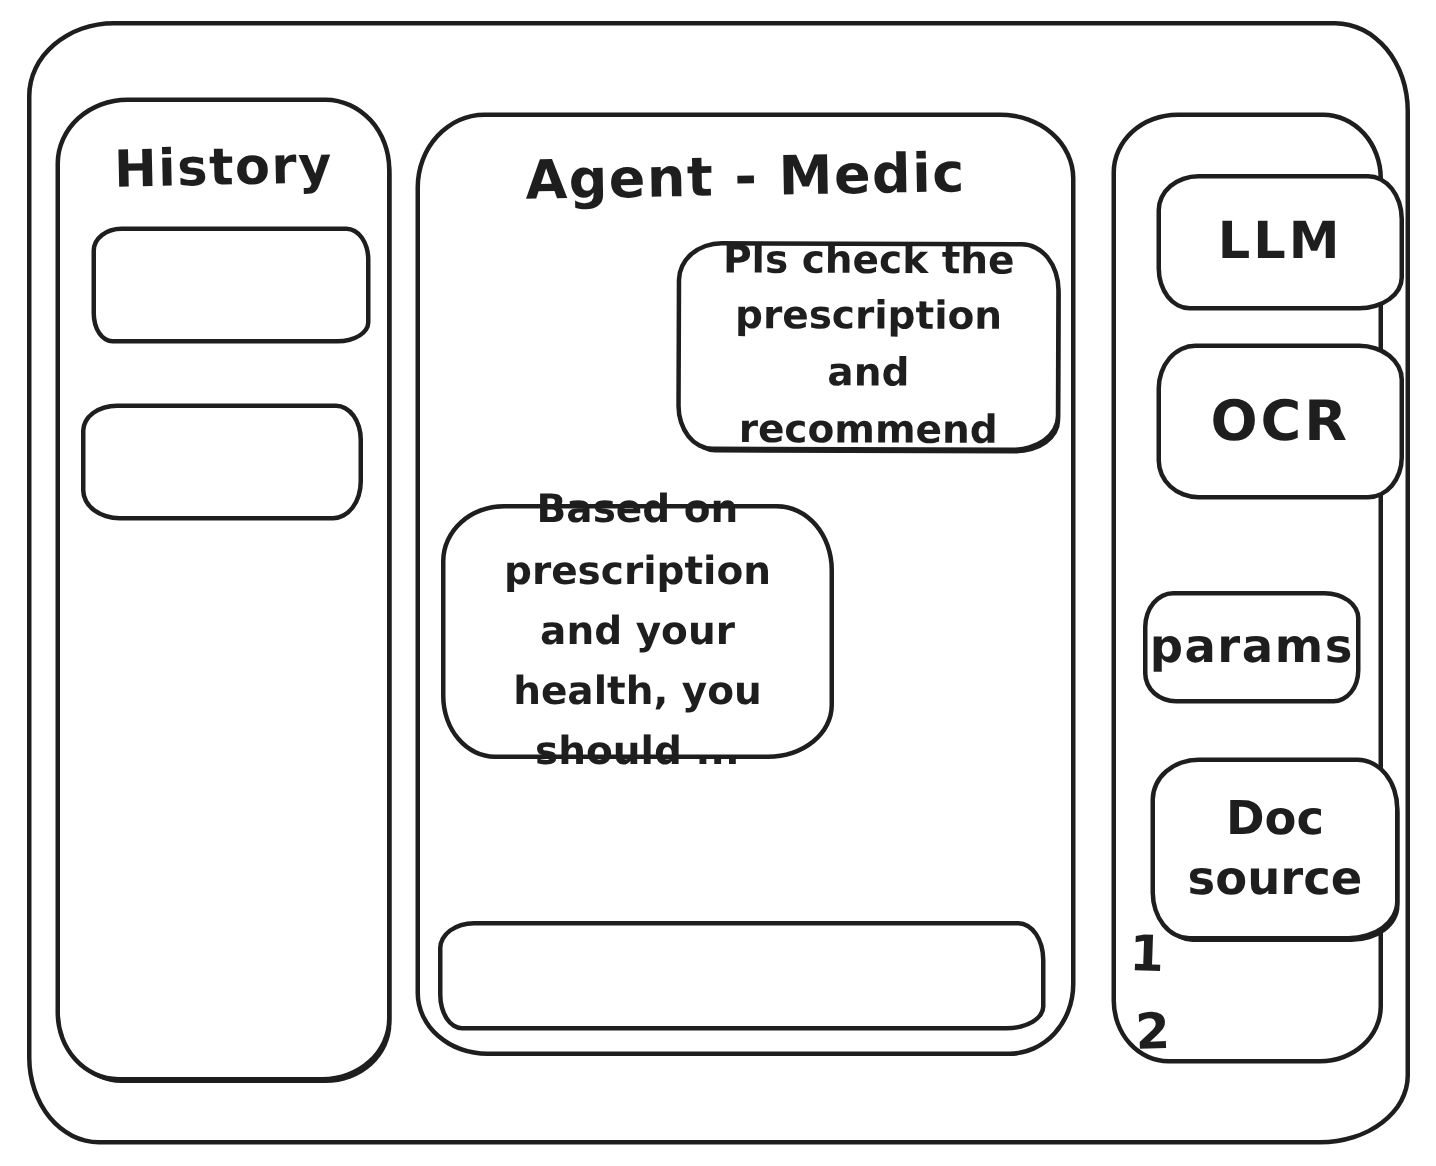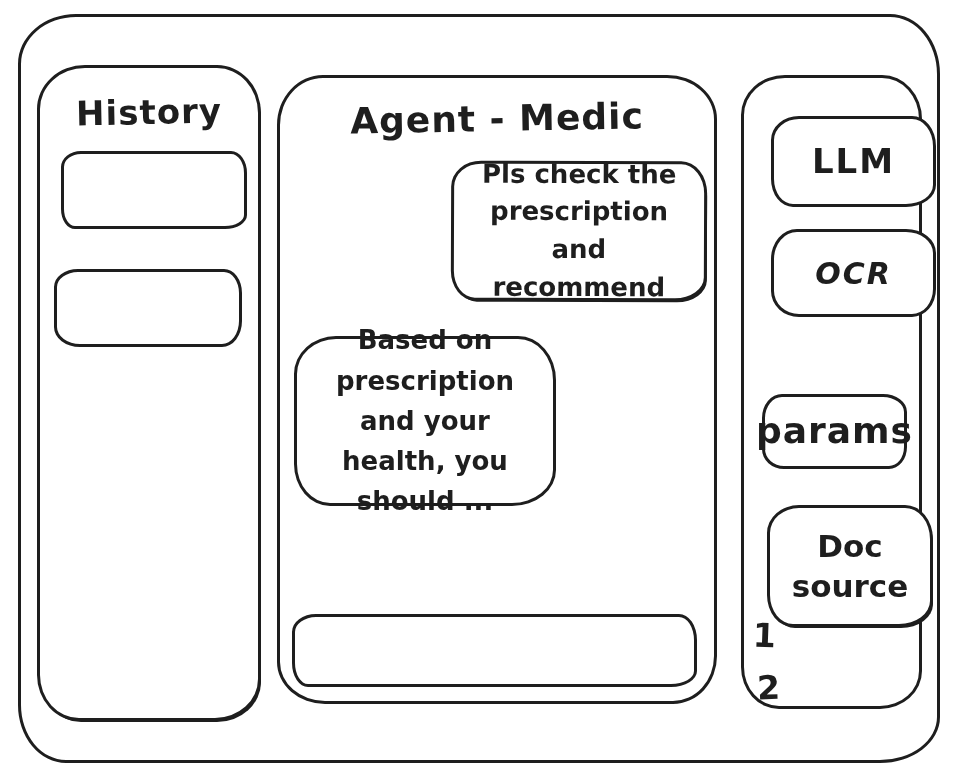--- a/index.html
+++ b/index.html
@@ -92,27 +92,26 @@
     text-align: center; font-family: "DejaVu Sans", sans-serif;
     font-weight: bold; color: #1e1e1e; cursor: pointer;
     padding: 4px 8px; line-height: 1.3; margin-left: 20px;
   }
   .tool-btn.llm {
     left: 7px; top: 38px; width: 165px; height: 91px; font-size: 34px;
     border-radius: 28px 24px 30px 22px / 24px 30px 22px 28px;
     letter-spacing: 2px;
   }
   .tool-btn.ocr {
-    left: 7px; top: 151px; width: 165px; height: 88px; font-size: 30px;
+    left: 7px; top: 151px; width: 165px; height: 104px; font-size: 37px;
     border-radius: 26px 30px 24px 28px / 30px 24px 28px 26px;
     letter-spacing: 2px;
-    font-style: italic;
   }
   .tool-btn.params {
-    left: -2px; top: 316px; width: 145px; height: 75px; font-size: 36px;
+    left: -2px; top: 316px; width: 145px; height: 75px; font-size: 31px;
     border-radius: 20px 24px 18px 22px / 24px 18px 22px 20px;
     letter-spacing: 1px;
   }
   .tool-btn.doc {
     left: 3px; top: 427px; width: 166px; height: 122px; font-size: 31px;
     border-radius: 32px 28px 34px 26px / 28px 34px 26px 32px;
   }
   .doc-src {
     position: absolute; font-size: 33px; cursor: pointer;
   }

